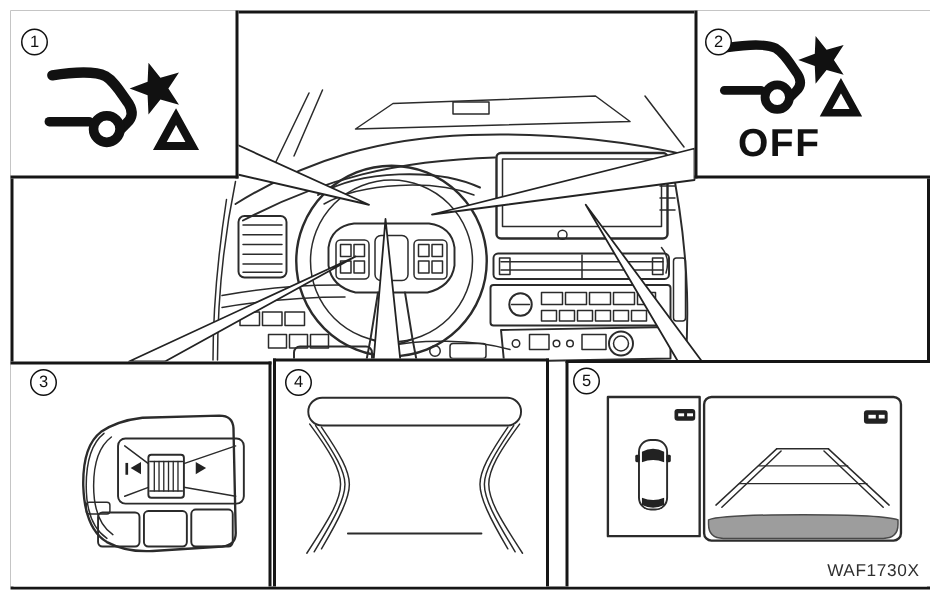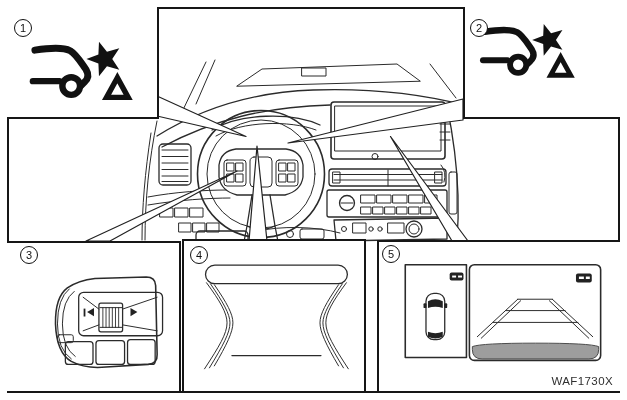--- a/index.html
+++ b/index.html
@@ -250,16 +250,17 @@
       <path d="M471,346 Q480,342.5 535,342.5 Q590,342.5 599,346 L599,349 Q599,358.5 589,358.5 L481,358.5 Q471,358.5 471,349 Z" fill="#9d9d9d" stroke="#4a4a4a" stroke-width="1"></path>
     </svg>
   </div>
 
   <div class="marker" id="m1">1</div>
   <div class="marker" id="m2">2</div>
   <div class="marker" id="m3">3</div>
   <div class="marker" id="m4">4</div>
   <div class="marker" id="m5">5</div>
 
+  <div class="off-label">OFF</div>
 
   <div class="figure-code">WAF1730X</div>
 
 </div>
 
 </body></html>

